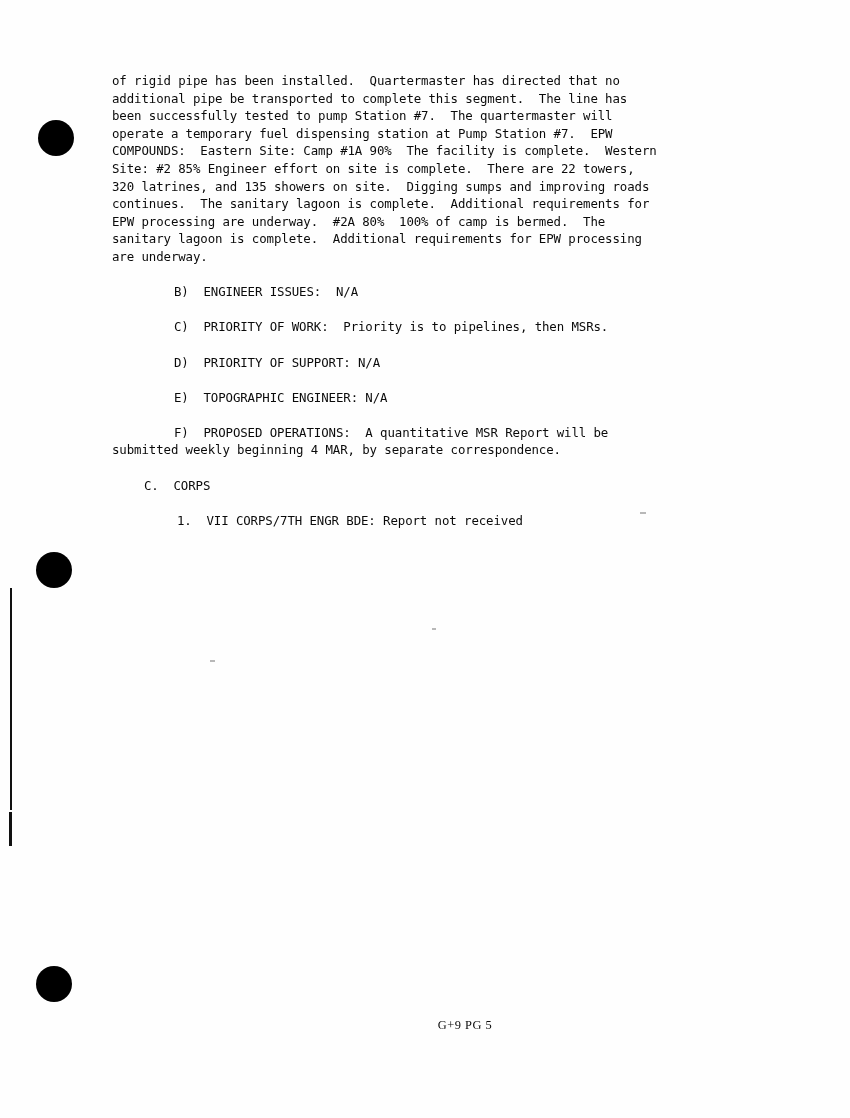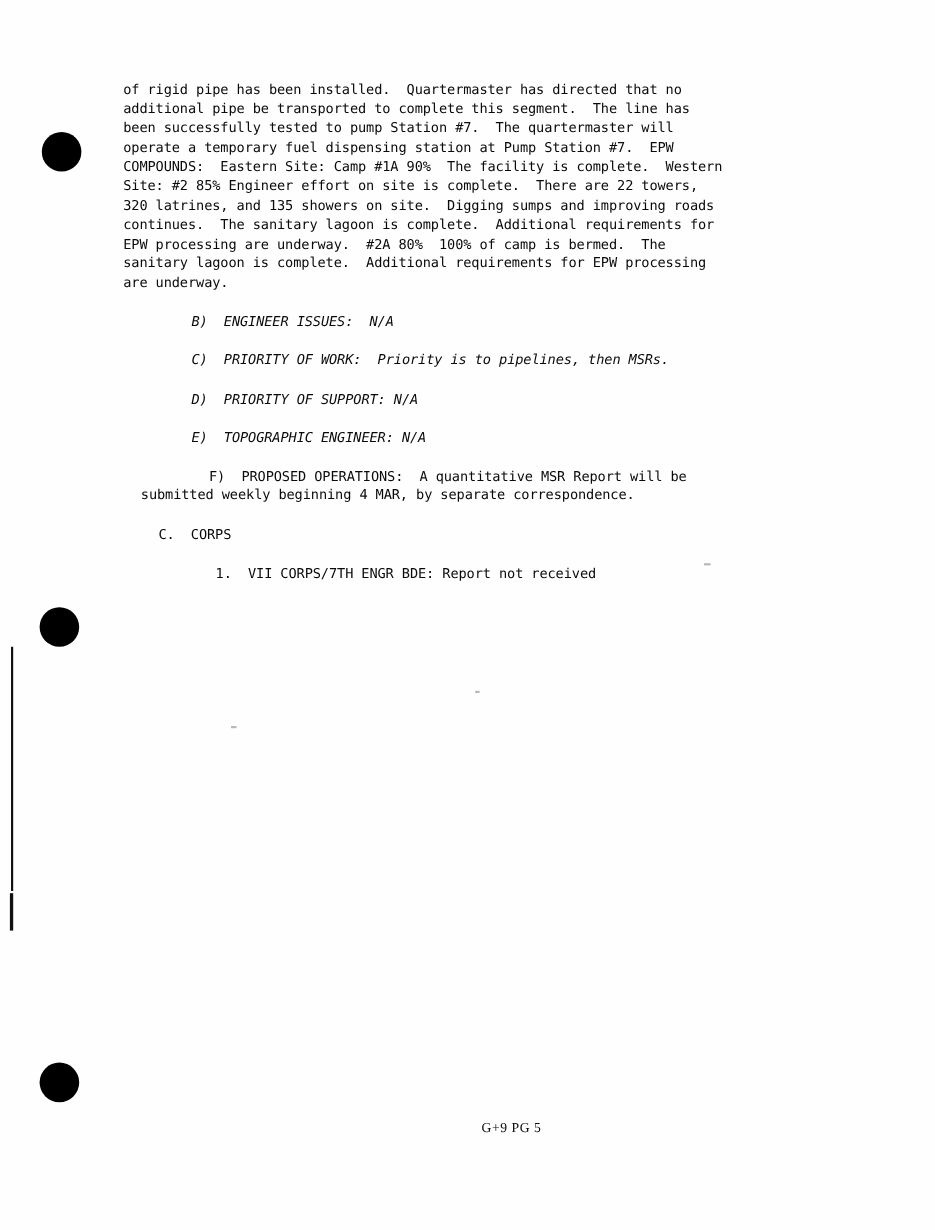--- a/index.html
+++ b/index.html
@@ -57,39 +57,37 @@
   .para {
     margin: 0;
     white-space: pre-wrap;
     text-align: left;
   }
 
   .item-letter {
     margin-top: 17.6px;
     margin-left: 62px;
     white-space: pre-wrap;
-    font-style: italic;
   }
 
   .item-f {
     margin-top: 17.6px;
     white-space: pre-wrap;
-    margin-left: 16px;
   }
   .item-f .lead { margin-left: 62px; }
 
   .section-c {
     margin-top: 17.6px;
     margin-left: 32px;
     white-space: pre-wrap;
   }
 
   .subitem {
     margin-top: 17.6px;
-    margin-left: 84px;
+    margin-left: 65px;
     white-space: pre-wrap;
   }
 
   .footer {
     position: absolute;
     left: 0;
     top: 1018px;
     width: 850px;
     text-align: center;
     font-size: 12.4px;

